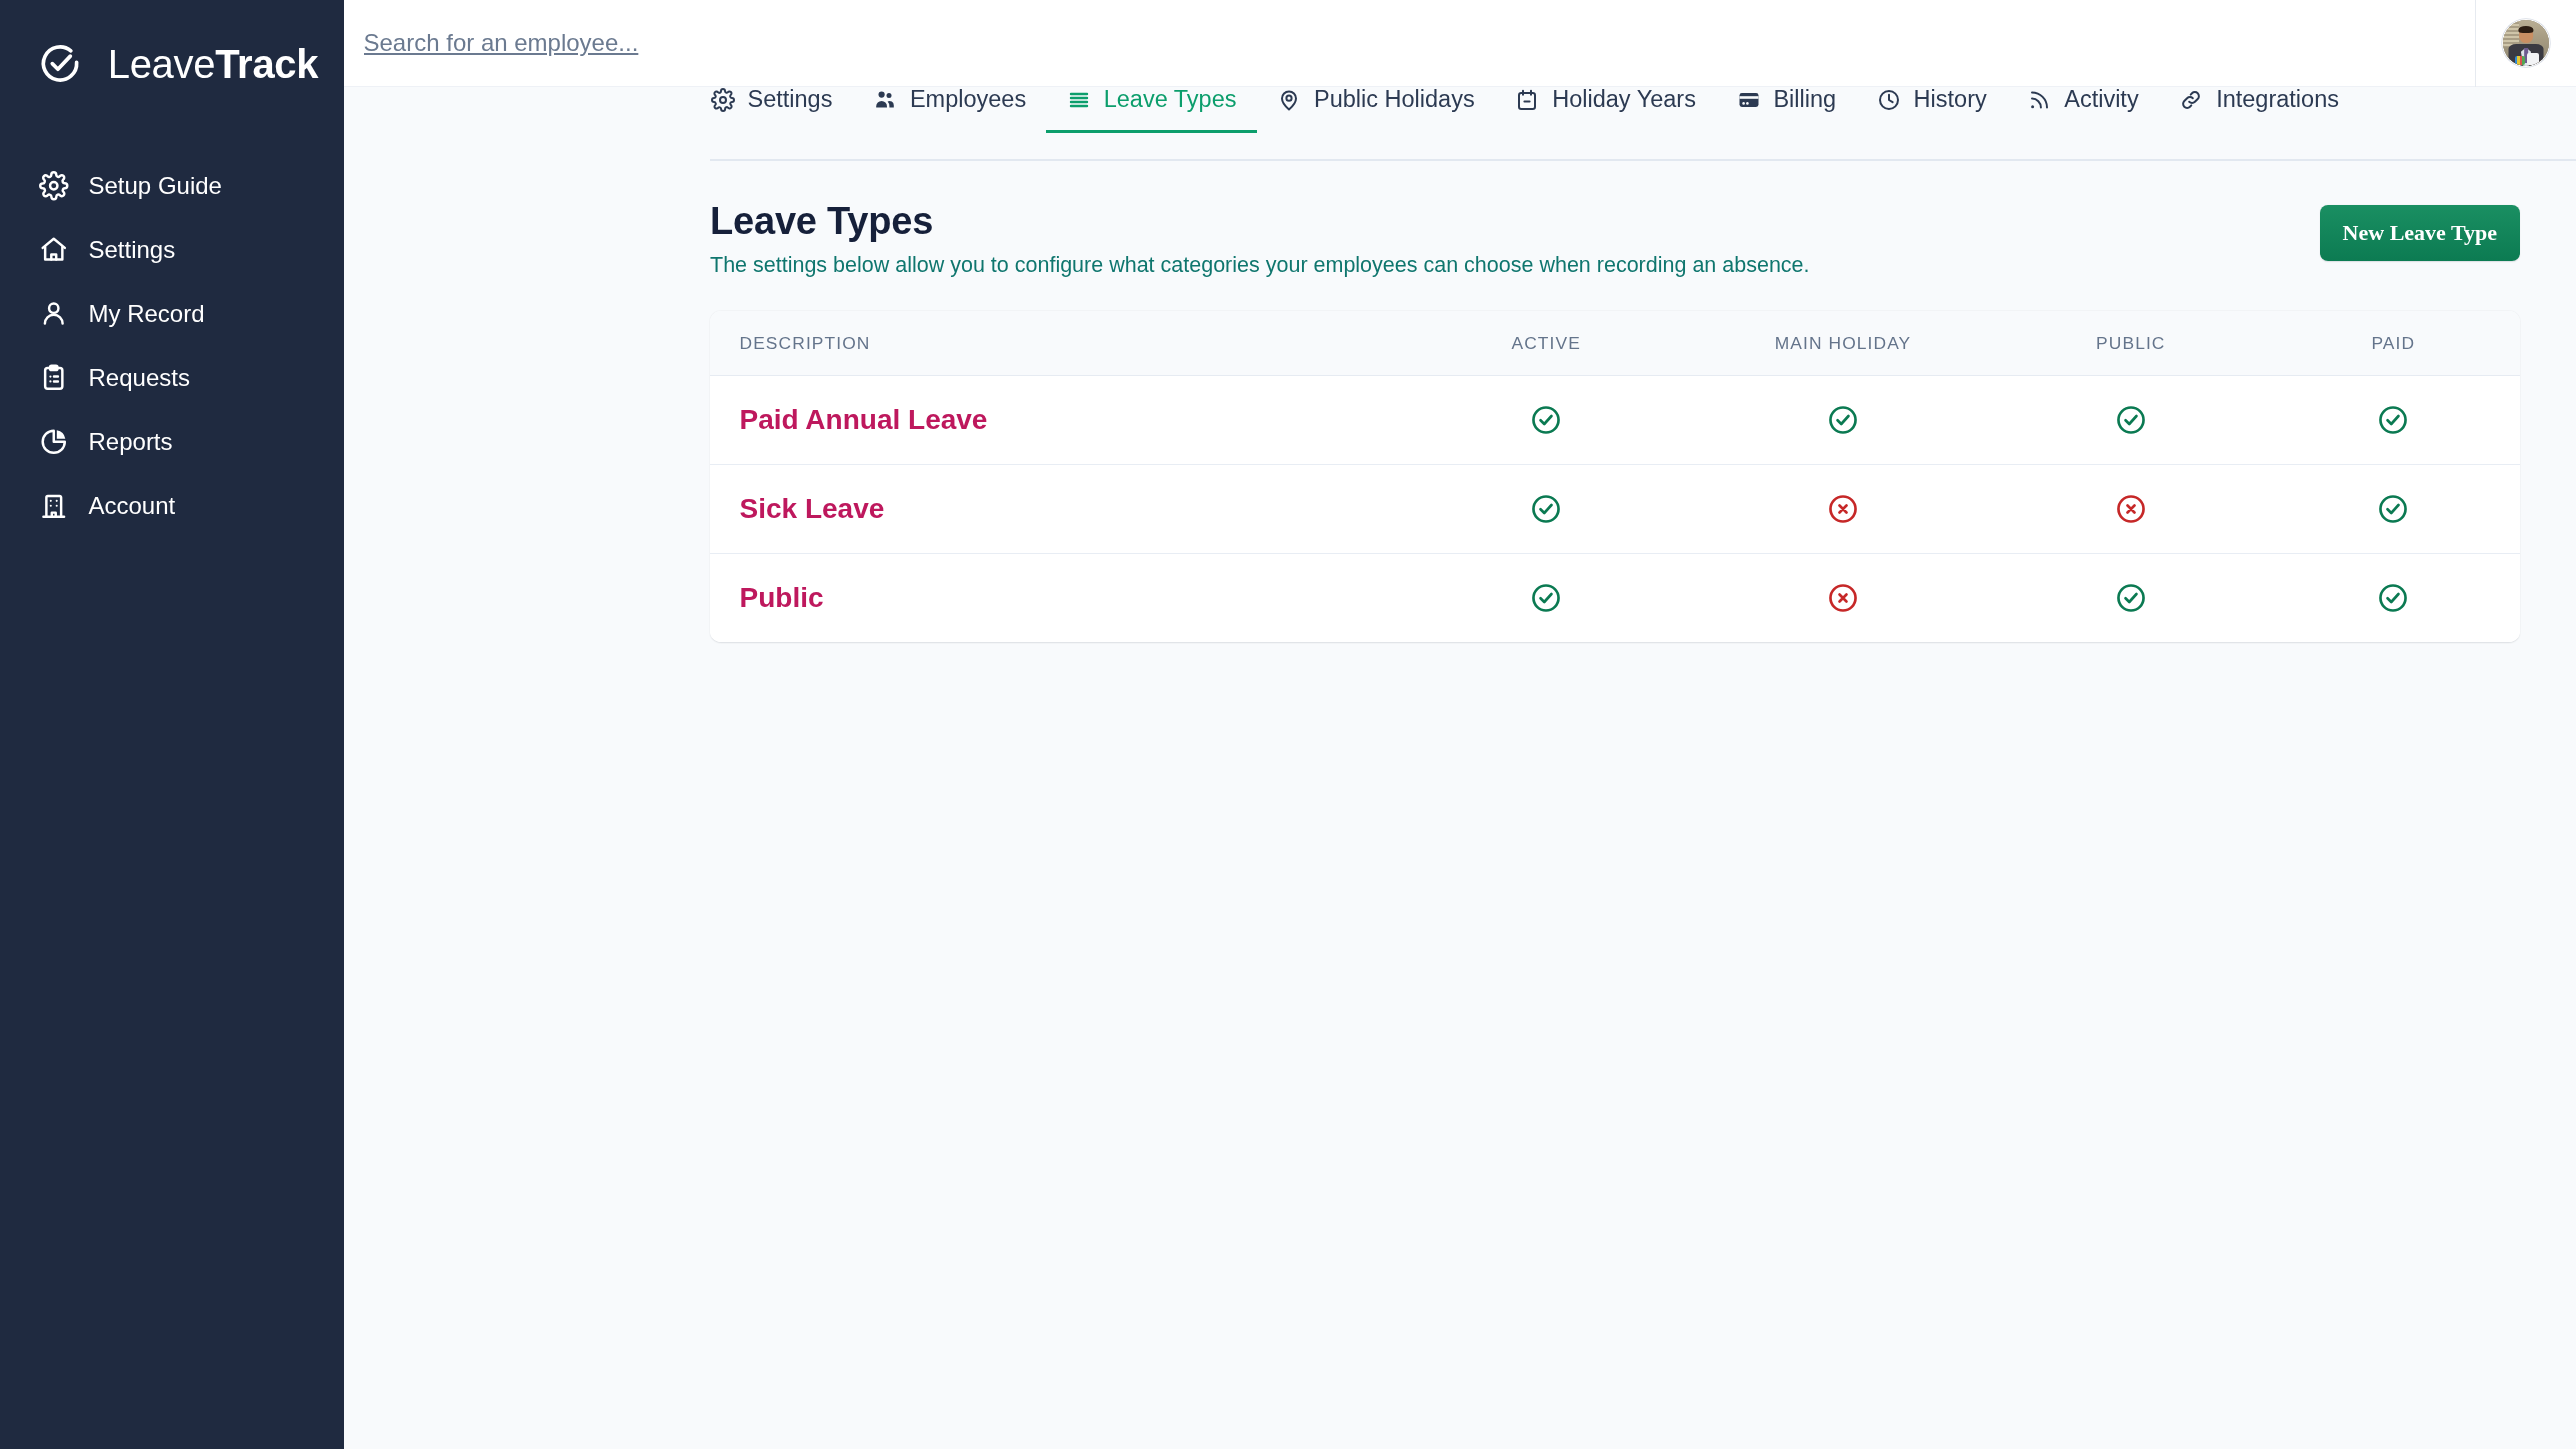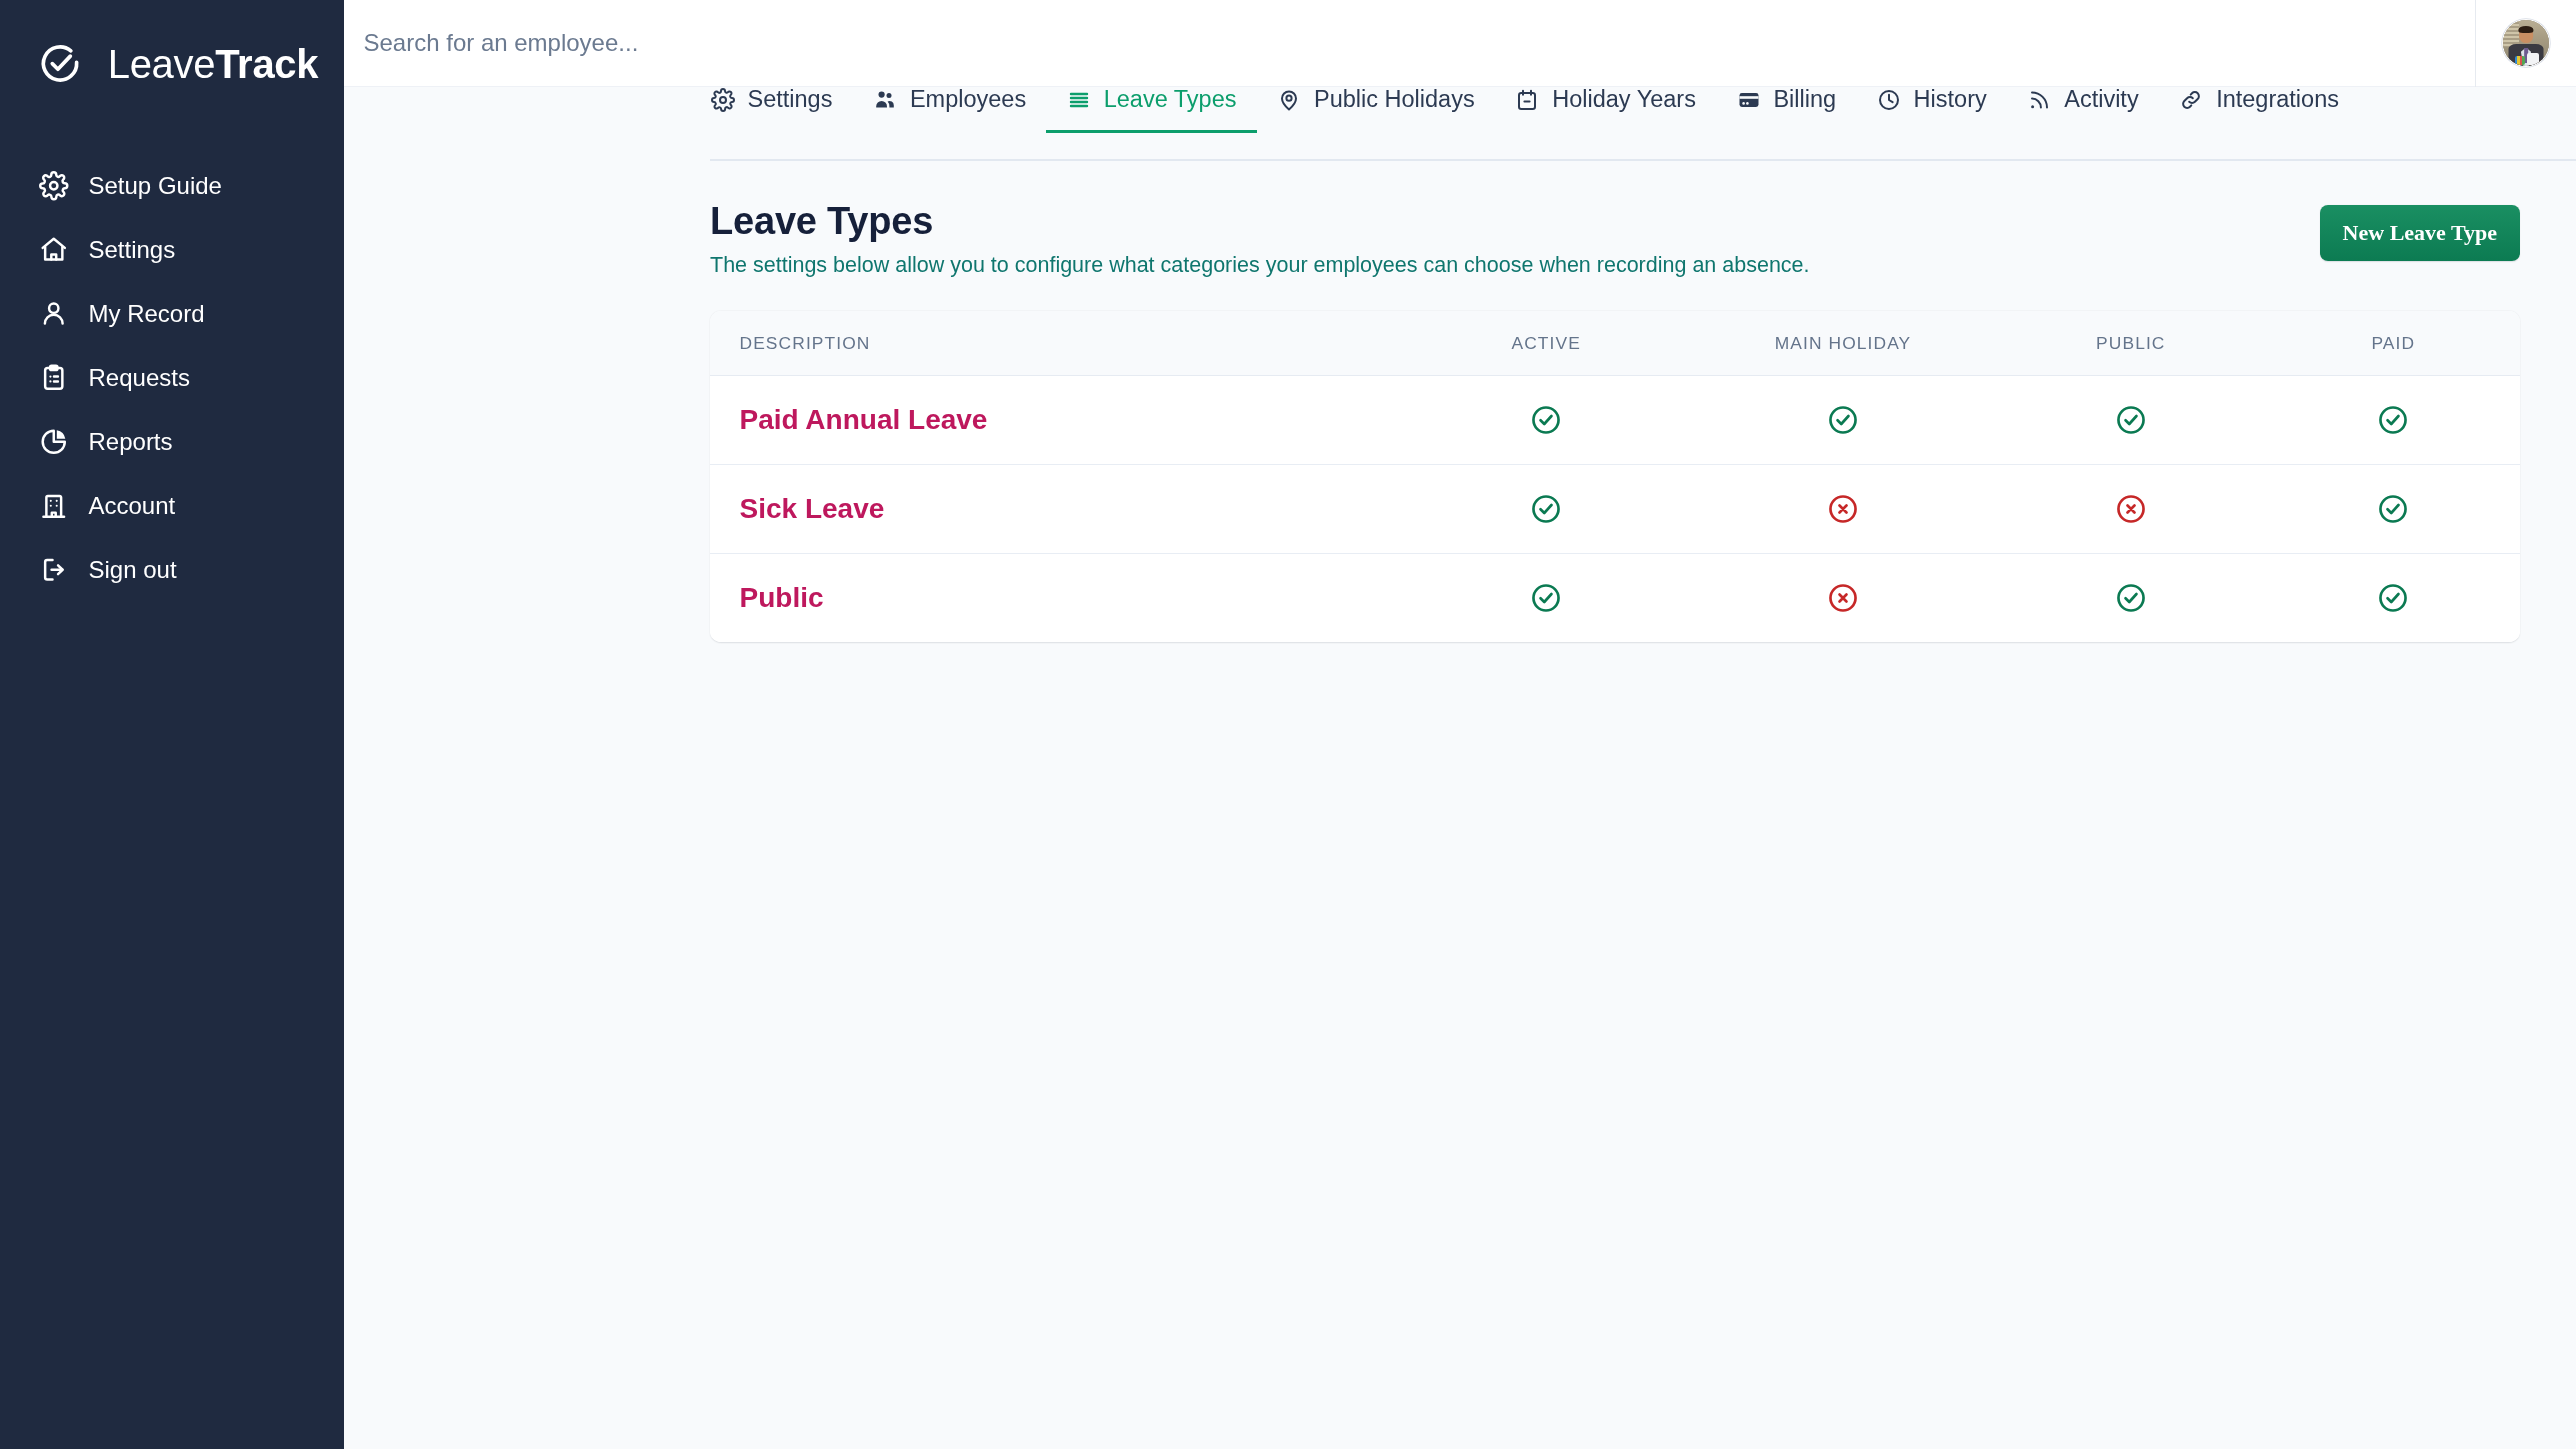--- a/index.html
+++ b/index.html
@@ -101,20 +101,21 @@
   }
   .search-input {
     border: 0;
     outline: none;
     background: transparent;
     font-family: "Liberation Sans", sans-serif;
     font-size: 24px;
     color: #6b7a90;
     width: 100%;
     height: 100%;
+    text-decoration: underline;
   }
   .search-input::placeholder { color: #6b7a90; opacity: 1; }
 
   .avatar-cell {
     width: 101px;
     min-width: 101px;
     height: 87px;
     border-left: 0.7px solid #e6eaf0;
     display: flex;
     align-items: center;
@@ -412,30 +413,20 @@
             <circle cx="9.6" cy="8" r=".85" fill="#ffffff" stroke="none"></circle>
             <circle cx="14.4" cy="8" r=".85" fill="#ffffff" stroke="none"></circle>
             <circle cx="9.6" cy="12" r=".85" fill="#ffffff" stroke="none"></circle>
             <circle cx="14.4" cy="12" r=".85" fill="#ffffff" stroke="none"></circle>
             <path d="M10.4 21v-3.4h3.2V21"></path>
           </svg>
         </span>
         <span class="nav-label">Account</span>
       </div>
 
-      <div class="nav-item">
-        <span class="nav-ico">
-          <svg viewBox="0 0 24 24" width="29.5" height="29.5" fill="none" stroke="#ffffff" stroke-width="2" stroke-linecap="round" stroke-linejoin="round">
-            <path d="M11 4H6.6A1.6 1.6 0 0 0 5 5.6v12.8A1.6 1.6 0 0 0 6.6 20H11"></path>
-            <path d="M15.5 8.4 19.2 12l-3.7 3.6"></path>
-            <path d="M10.2 12h8.8"></path>
-          </svg>
-        </span>
-        <span class="nav-label">Sign out</span>
-      </div>
 
     </nav>
   </aside>
 
   <div class="main">
 
     <header class="topbar">
       <div class="search-wrap">
         <input class="search-input" type="text" placeholder="Search for an employee..." style="">
       </div>

